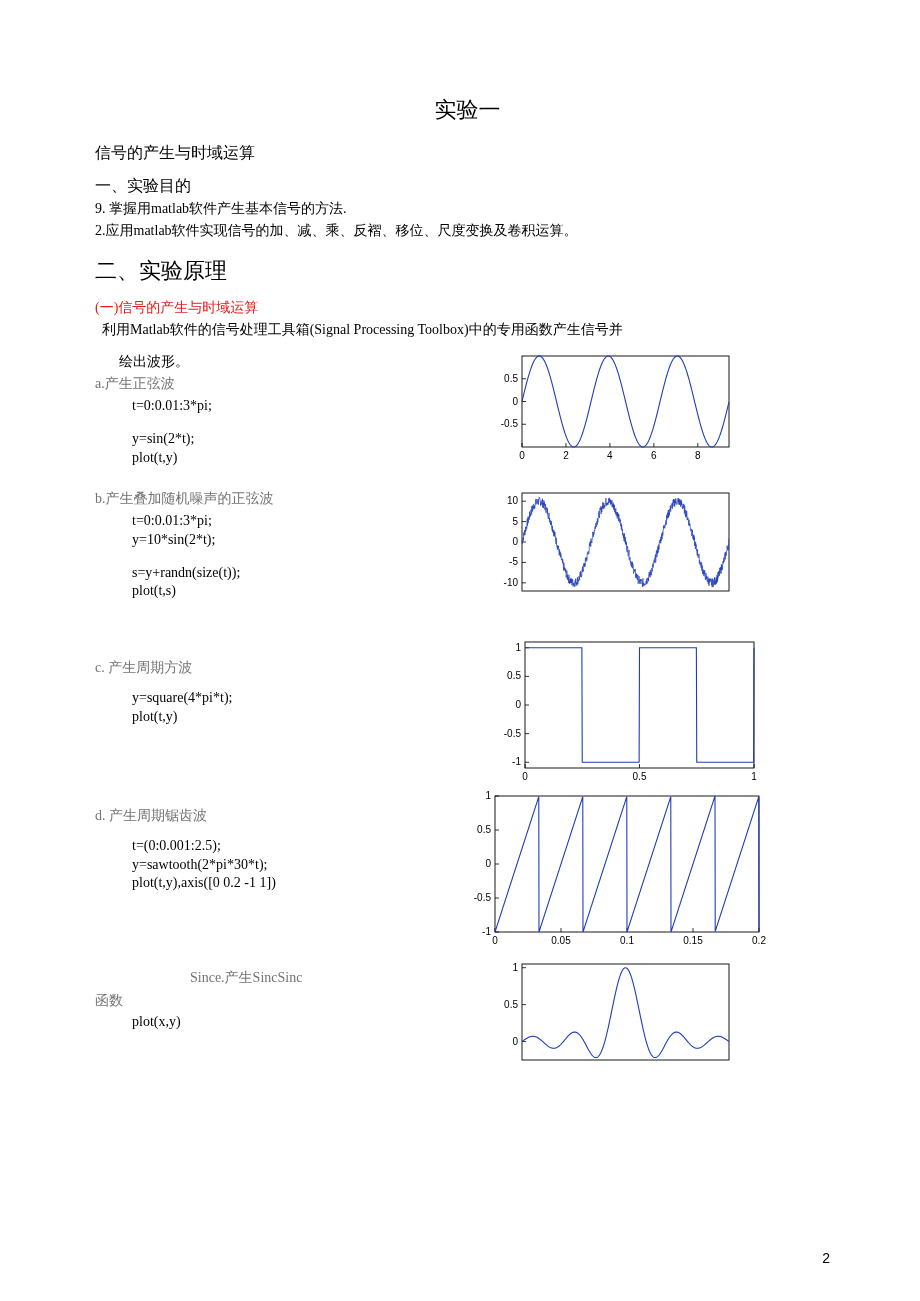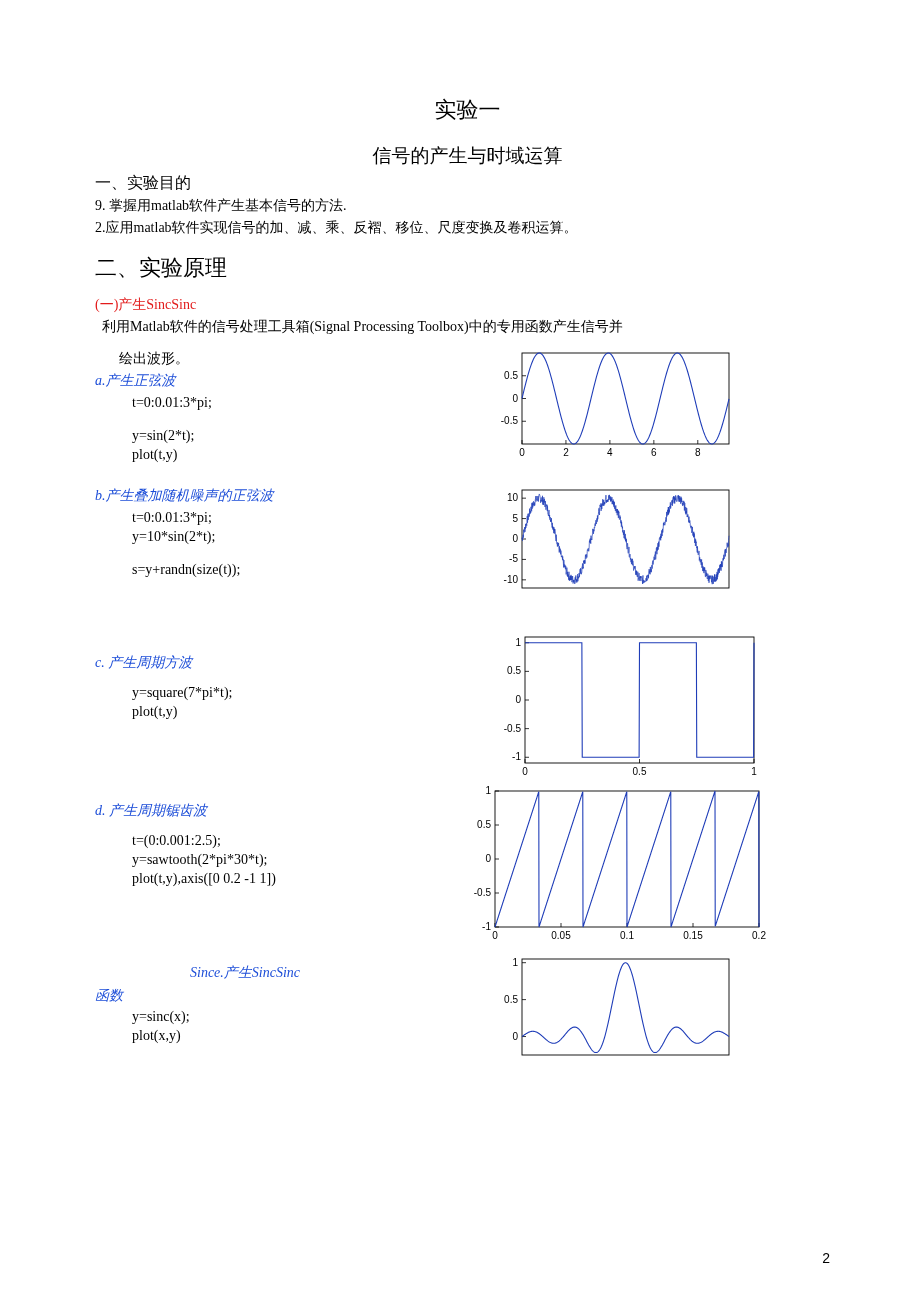--- a/index.html
+++ b/index.html
@@ -16,39 +16,38 @@
     position: relative;
     padding: 95px 80px 0 95px;
     box-sizing: border-box;
   }
   .title1 {
     text-align: center;
     font-size: 22px;
     margin-bottom: 18px;
   }
   .title2 {
-    text-align: center;
-    font-size: 19px;
+    font-size: 16px;
     margin-bottom: 2px;
   }
   .section-h {
     font-size: 16px;
-    margin: 4px 0 2px 0;
+    margin: 12px 0 2px 0;
   }
   .body-text {
     font-size: 14px;
     line-height: 1.45;
     margin: 2px 0;
   }
   .section2-h {
     font-size: 22px;
     margin: 14px 0 12px 0;
   }
   .red { color: #e21b1b; }
-  .blue { color: #1d4ed8; font-style: italic; }
+  .blue { color: #737373; }
   .code, .mono {
     font-family: Liberation Serif, serif;
     font-size: 14px;
     line-height: 1.35;
     margin-left: 37px;
   }
   .two-col {
     display: flex;
     gap: 12px;
   }
@@ -75,21 +74,21 @@
 <div class="page">
   <div class="title1">实验一</div>
   <div class="title2">信号的产生与时域运算</div>
 
   <div class="section-h">一、实验目的</div>
   <div class="body-text">9.  掌握用matlab软件产生基本信号的方法.</div>
   <div class="body-text">2.应用matlab软件实现信号的加、减、乘、反褶、移位、尺度变换及卷积运算。</div>
 
   <div class="section2-h">二、实验原理</div>
 
-  <div class="body-text red">(一)产生SincSinc</div>
+  <div class="body-text red">(一)信号的产生与时域运算</div>
   <div class="body-text" style="white-space:pre">  利用Matlab软件的信号处理工具箱(Signal Processing Toolbox)中的专用函数产生信号并</div>
 
   <div class="spacer8"></div>
 
   <div class="two-col">
     <div class="left-col">
       <div class="body-text indent">绘出波形。</div>
       <div class="body-text blue">a.产生正弦波</div>
       <div class="code">t=0:0.01:3*pi;</div>
       <div class="spacer14"></div>
@@ -122,20 +121,21 @@
 
   <div class="spacer20"></div>
 
   <div class="two-col">
     <div class="left-col">
       <div class="body-text blue">b.产生叠加随机噪声的正弦波</div>
       <div class="code">t=0:0.01:3*pi;</div>
       <div class="code">y=10*sin(2*t);</div>
       <div class="spacer14"></div>
       <div class="code">s=y+randn(size(t));</div>
+      <div class="code">plot(t,s)</div>
     </div>
     <div class="right-col">
       <svg id="svg-b" width="250" height="112">
           <rect x="35" y="6" width="207" height="98" fill="none" stroke="#000" stroke-width="0.9"></rect>
           <line x1="35" y1="95.83333333333333" x2="39" y2="95.83333333333333" stroke="#000" stroke-width="0.8"></line>
           <text x="31" y="98.83333333333333" text-anchor="end" font-size="10" font-family="Arial">-10</text>
           <line x1="35" y1="75.41666666666666" x2="39" y2="75.41666666666666" stroke="#000" stroke-width="0.8"></line>
           <text x="31" y="78.41666666666666" text-anchor="end" font-size="10" font-family="Arial">-5</text>
           <line x1="35" y1="55" x2="39" y2="55" stroke="#000" stroke-width="0.8"></line>
           <text x="31" y="58" text-anchor="end" font-size="10" font-family="Arial">0</text>
@@ -148,21 +148,21 @@
     </div>
   </div>
 
   <div class="spacer35"></div>
 
   <div class="two-col">
     <div class="left-col">
       <div class="spacer20"></div>
       <div class="body-text blue">c.  产生周期方波</div>
       <div class="spacer8"></div>
-      <div class="code">y=square(7*pi*t);</div>
+      <div class="code">y=square(4*pi*t);</div>
       <div class="code">plot(t,y)</div>
     </div>
     <div class="right-col">
       <svg id="svg-c" width="275" height="150">
           <rect x="38" y="6" width="229" height="126" fill="none" stroke="#000" stroke-width="0.9"></rect>
           <line x1="38" y1="126.27272727272727" x2="42" y2="126.27272727272727" stroke="#000" stroke-width="0.8"></line>
           <text x="34" y="129.27272727272725" text-anchor="end" font-size="10" font-family="Arial">-1</text>
           <line x1="38" y1="97.63636363636363" x2="42" y2="97.63636363636363" stroke="#000" stroke-width="0.8"></line>
           <text x="34" y="100.63636363636363" text-anchor="end" font-size="10" font-family="Arial">-0.5</text>
           <line x1="38" y1="69" x2="42" y2="69" stroke="#000" stroke-width="0.8"></line>
@@ -221,21 +221,20 @@
     </div>
   </div>
 
   <div class="spacer8"></div>
 
   <div class="two-col">
     <div class="left-col">
       <div class="spacer8"></div>
       <div class="body-text blue center-inset">Since.产生SincSinc</div>
       <div class="body-text blue">函数</div>
-      <div class="code">y=sinc(x);</div>
       <div class="code">plot(x,y)</div>
     </div>
     <div class="right-col">
       <svg id="svg-e" width="250" height="110">
           <rect x="35" y="6" width="207" height="96" fill="none" stroke="#000" stroke-width="0.9"></rect>
           <line x1="35" y1="83.53846153846155" x2="39" y2="83.53846153846155" stroke="#000" stroke-width="0.8"></line>
           <text x="31" y="86.53846153846155" text-anchor="end" font-size="10" font-family="Arial">0</text>
           <line x1="35" y1="46.61538461538462" x2="39" y2="46.61538461538462" stroke="#000" stroke-width="0.8"></line>
           <text x="31" y="49.61538461538462" text-anchor="end" font-size="10" font-family="Arial">0.5</text>
           <line x1="35" y1="9.692307692307708" x2="39" y2="9.692307692307708" stroke="#000" stroke-width="0.8"></line>

